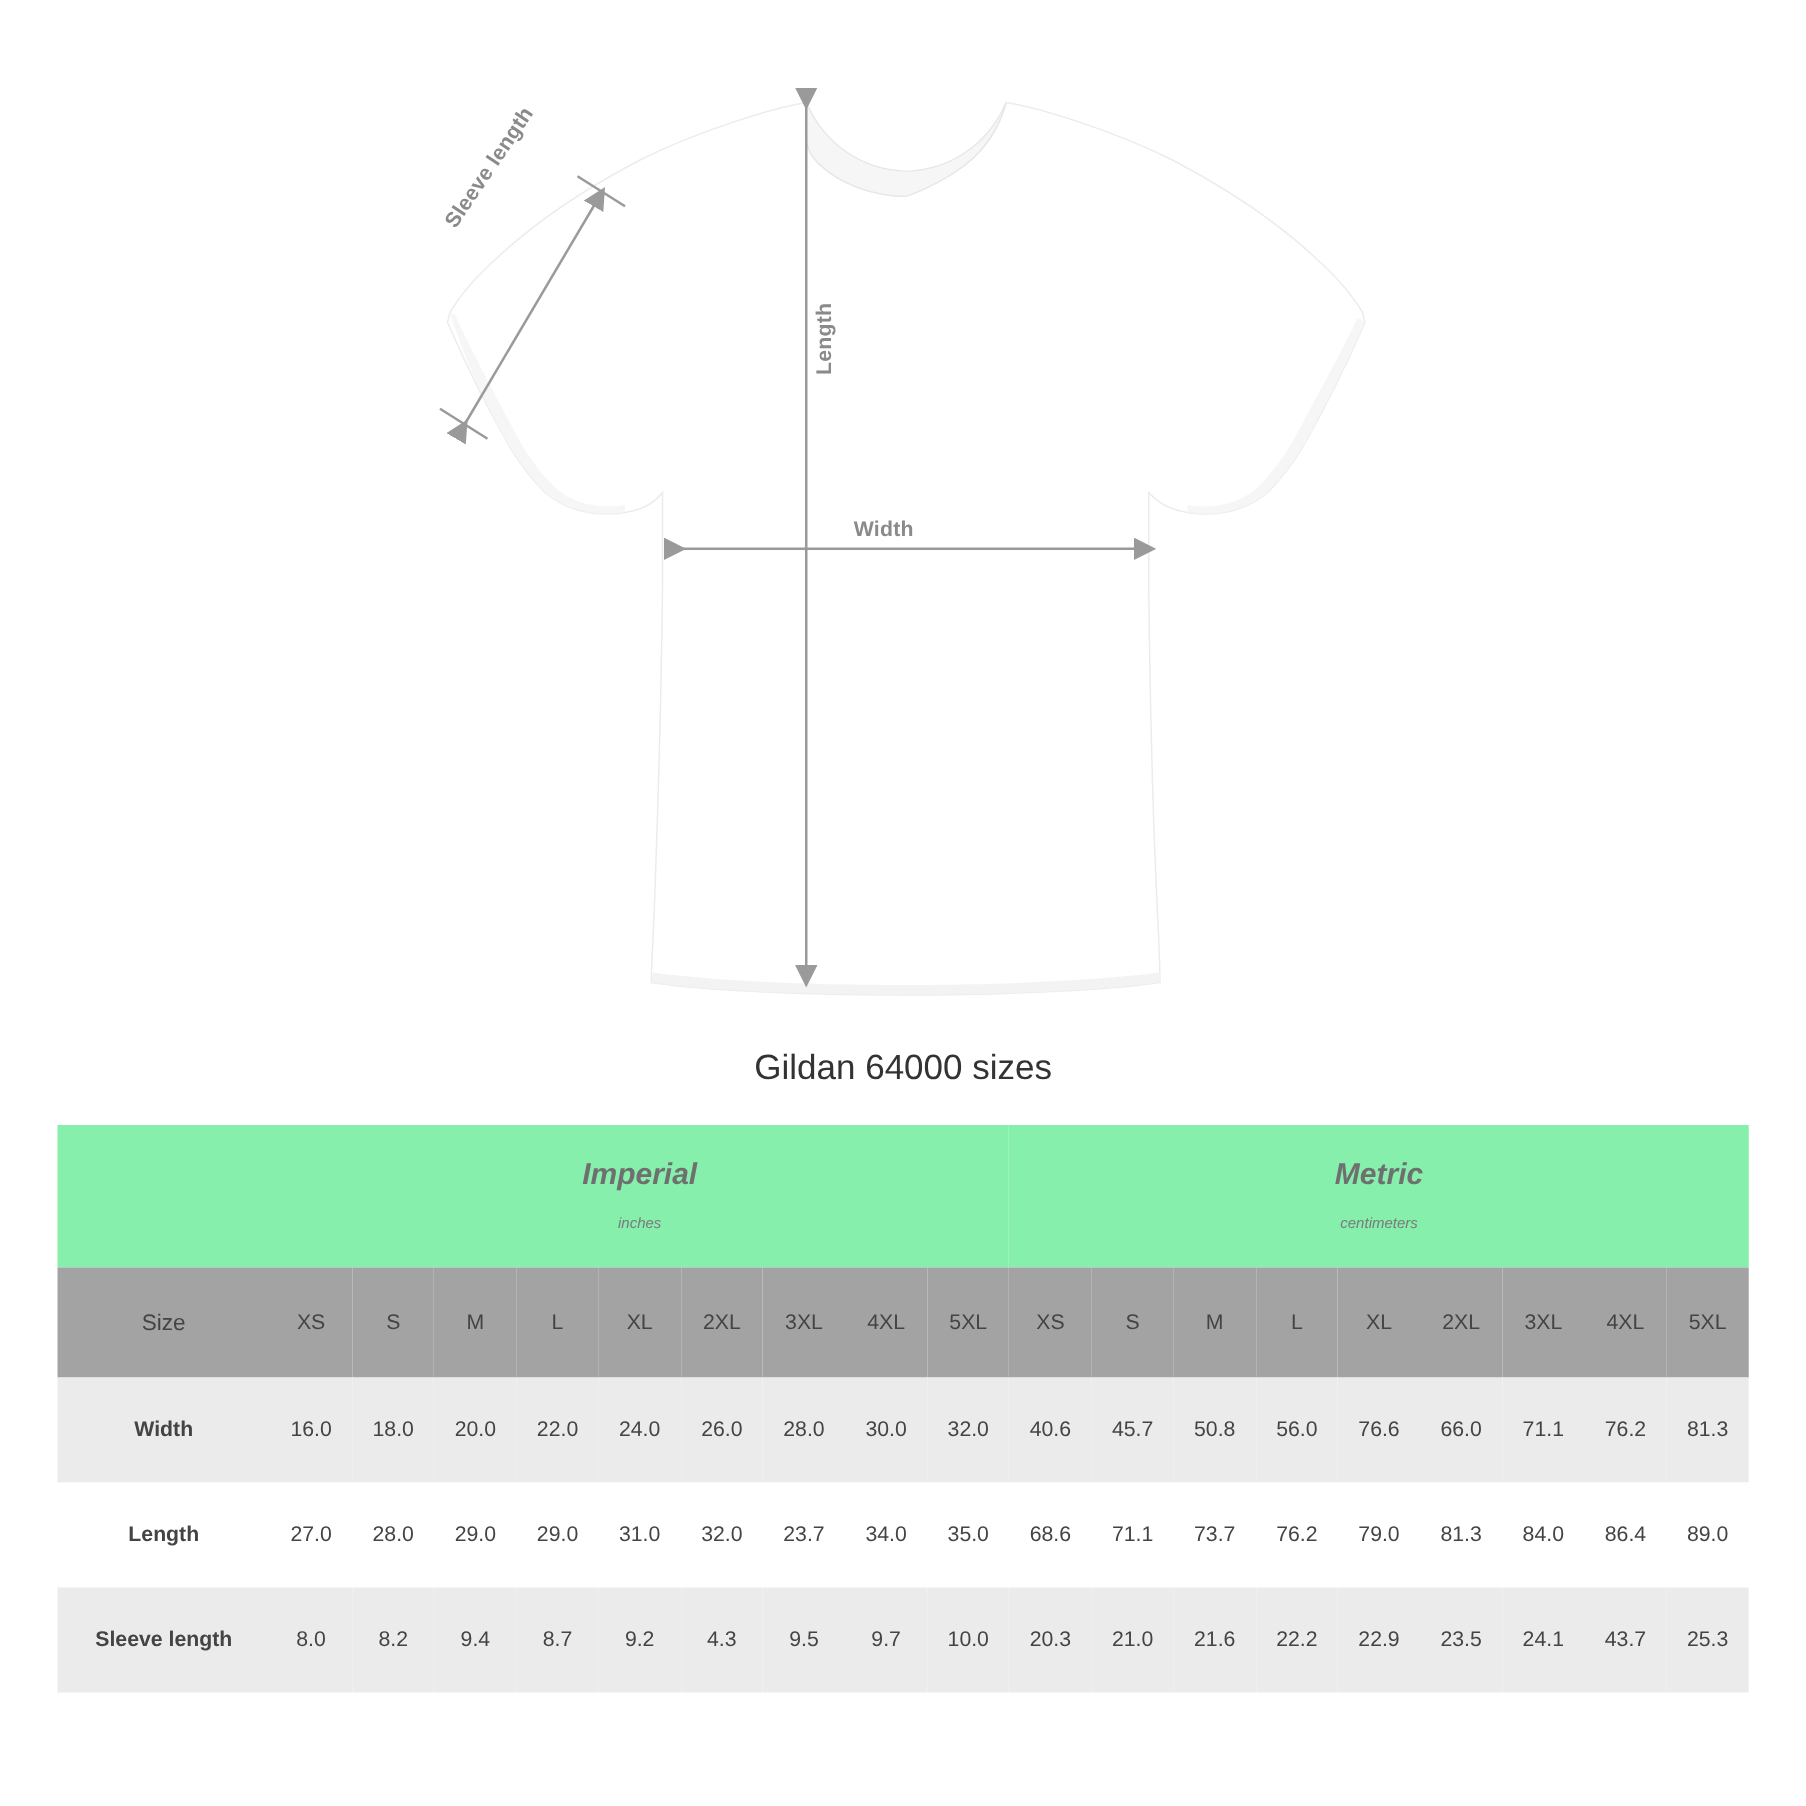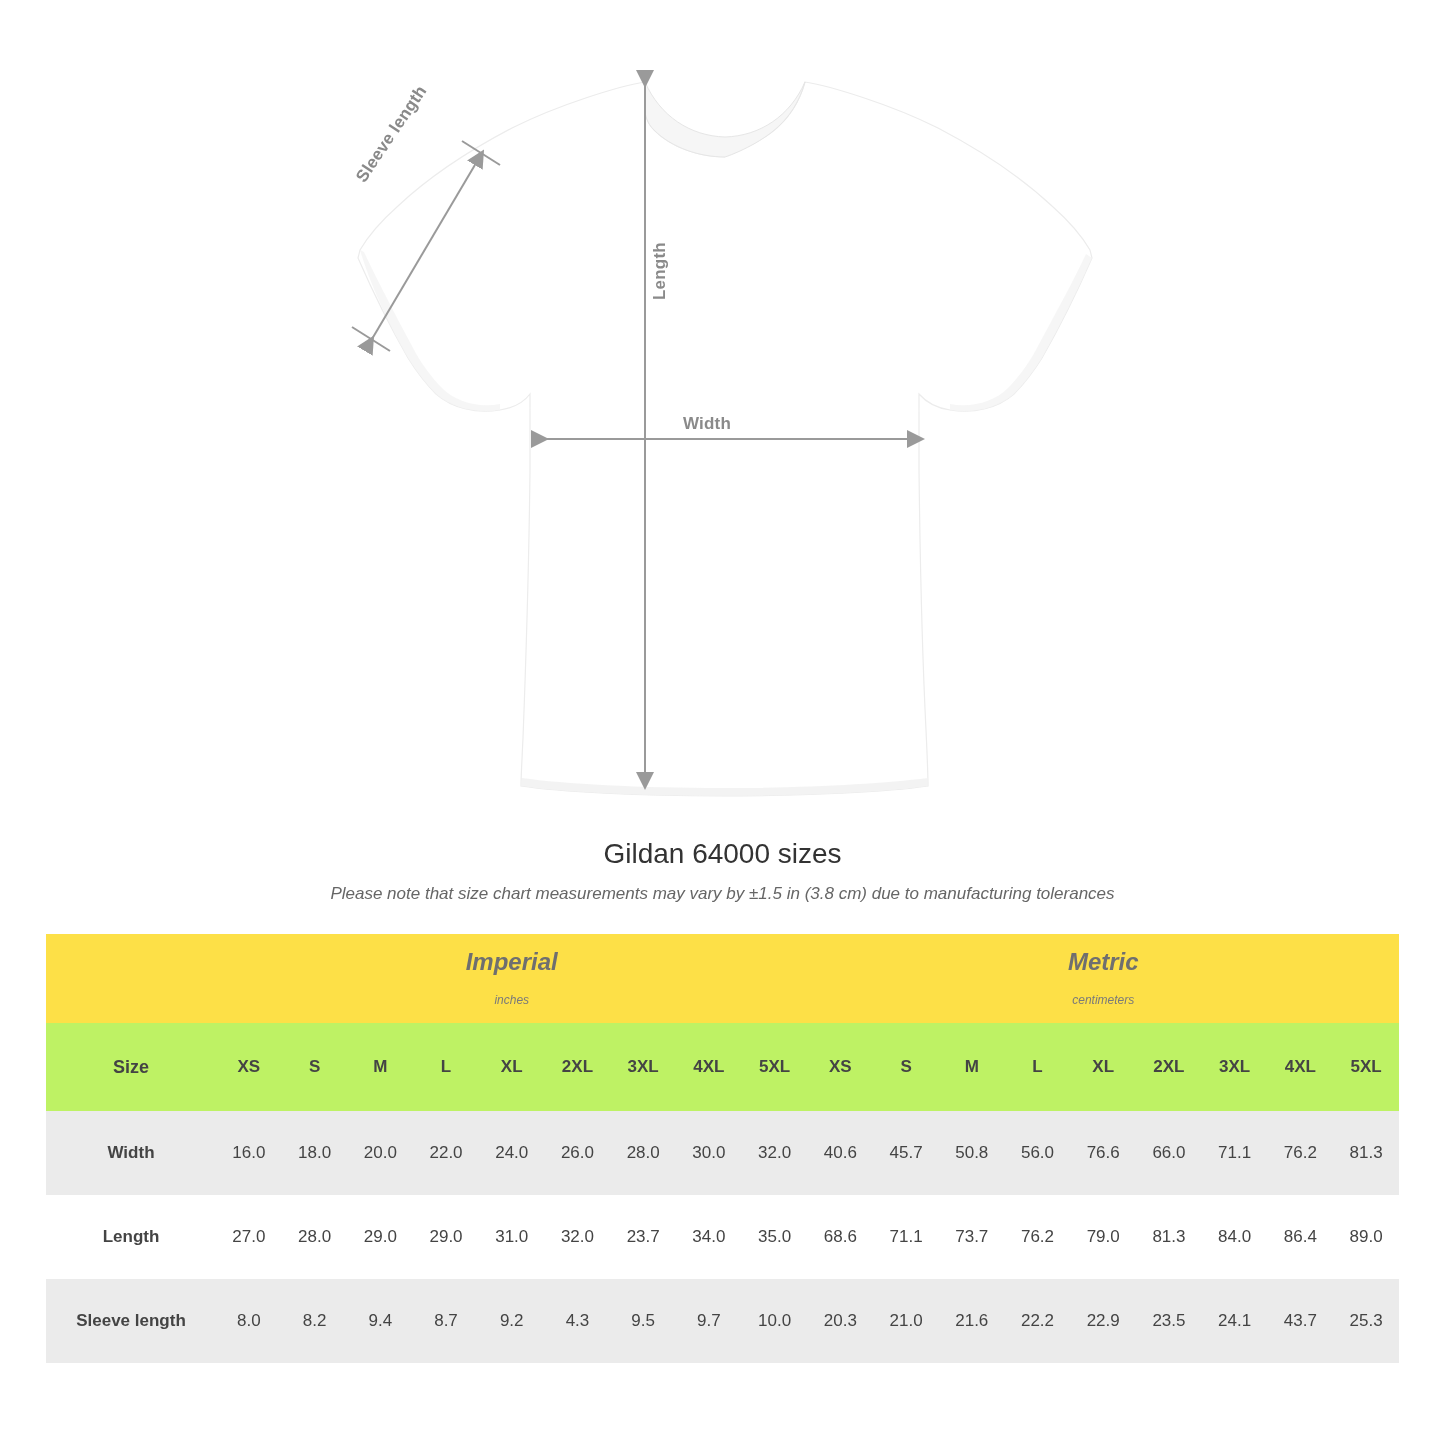--- a/index.html
+++ b/index.html
@@ -86,42 +86,42 @@
     table-layout: fixed;
   }
   table.size-table td, table.size-table th {
     text-align: center;
     font-size: 17px;
     color: #444444;
     padding: 0;
     border: none;
   }
   .unit-header td {
-    height: 89px;
-    background: #fde047;
+    height: 114px;
+    background: #86efac;
     vertical-align: middle;
   }
   .unit-name {
     font-size: 24px;
     font-weight: bold;
     font-style: italic;
     color: #6f6f6f;
     line-height: 1.25;
   }
   .unit-sub {
     font-size: 12px;
     font-style: italic;
     color: #7a7a7a;
     line-height: 1.6;
     margin-top: 14px;
   }
   .sizes-row td {
     height: 88px;
-    background: #bef264;
-    font-weight: bold;
+    background: #a3a3a3;
+    font-weight: normal;
     color: #3d3d3d;
     vertical-align: middle;
   }
   .row-label {
     font-weight: bold;
     color: #3d3d3d;
     font-size: 18px;
   }
   tr.data-row.shade td {
     background: #ebebeb;
@@ -209,21 +209,20 @@
       </g>
     </svg>
 
     <div class="dim-label" id="label-sleeve">Sleeve length</div>
     <div class="dim-label" id="label-length">Length</div>
     <div class="dim-label" id="label-width">Width</div>
   </div>
 
   <div class="title-block">
     <h1 class="chart-title">Gildan 64000 sizes</h1>
-    <p class="chart-note">Please note that size chart measurements may vary by ±1.5 in (3.8 cm) due to manufacturing tolerances</p>
   </div>
 
   <div class="table-wrap">
     <table class="size-table">
       <colgroup>
         <col class="first-col">
         <col span="18">
       </colgroup>
       <tbody>
         <tr class="unit-header">

